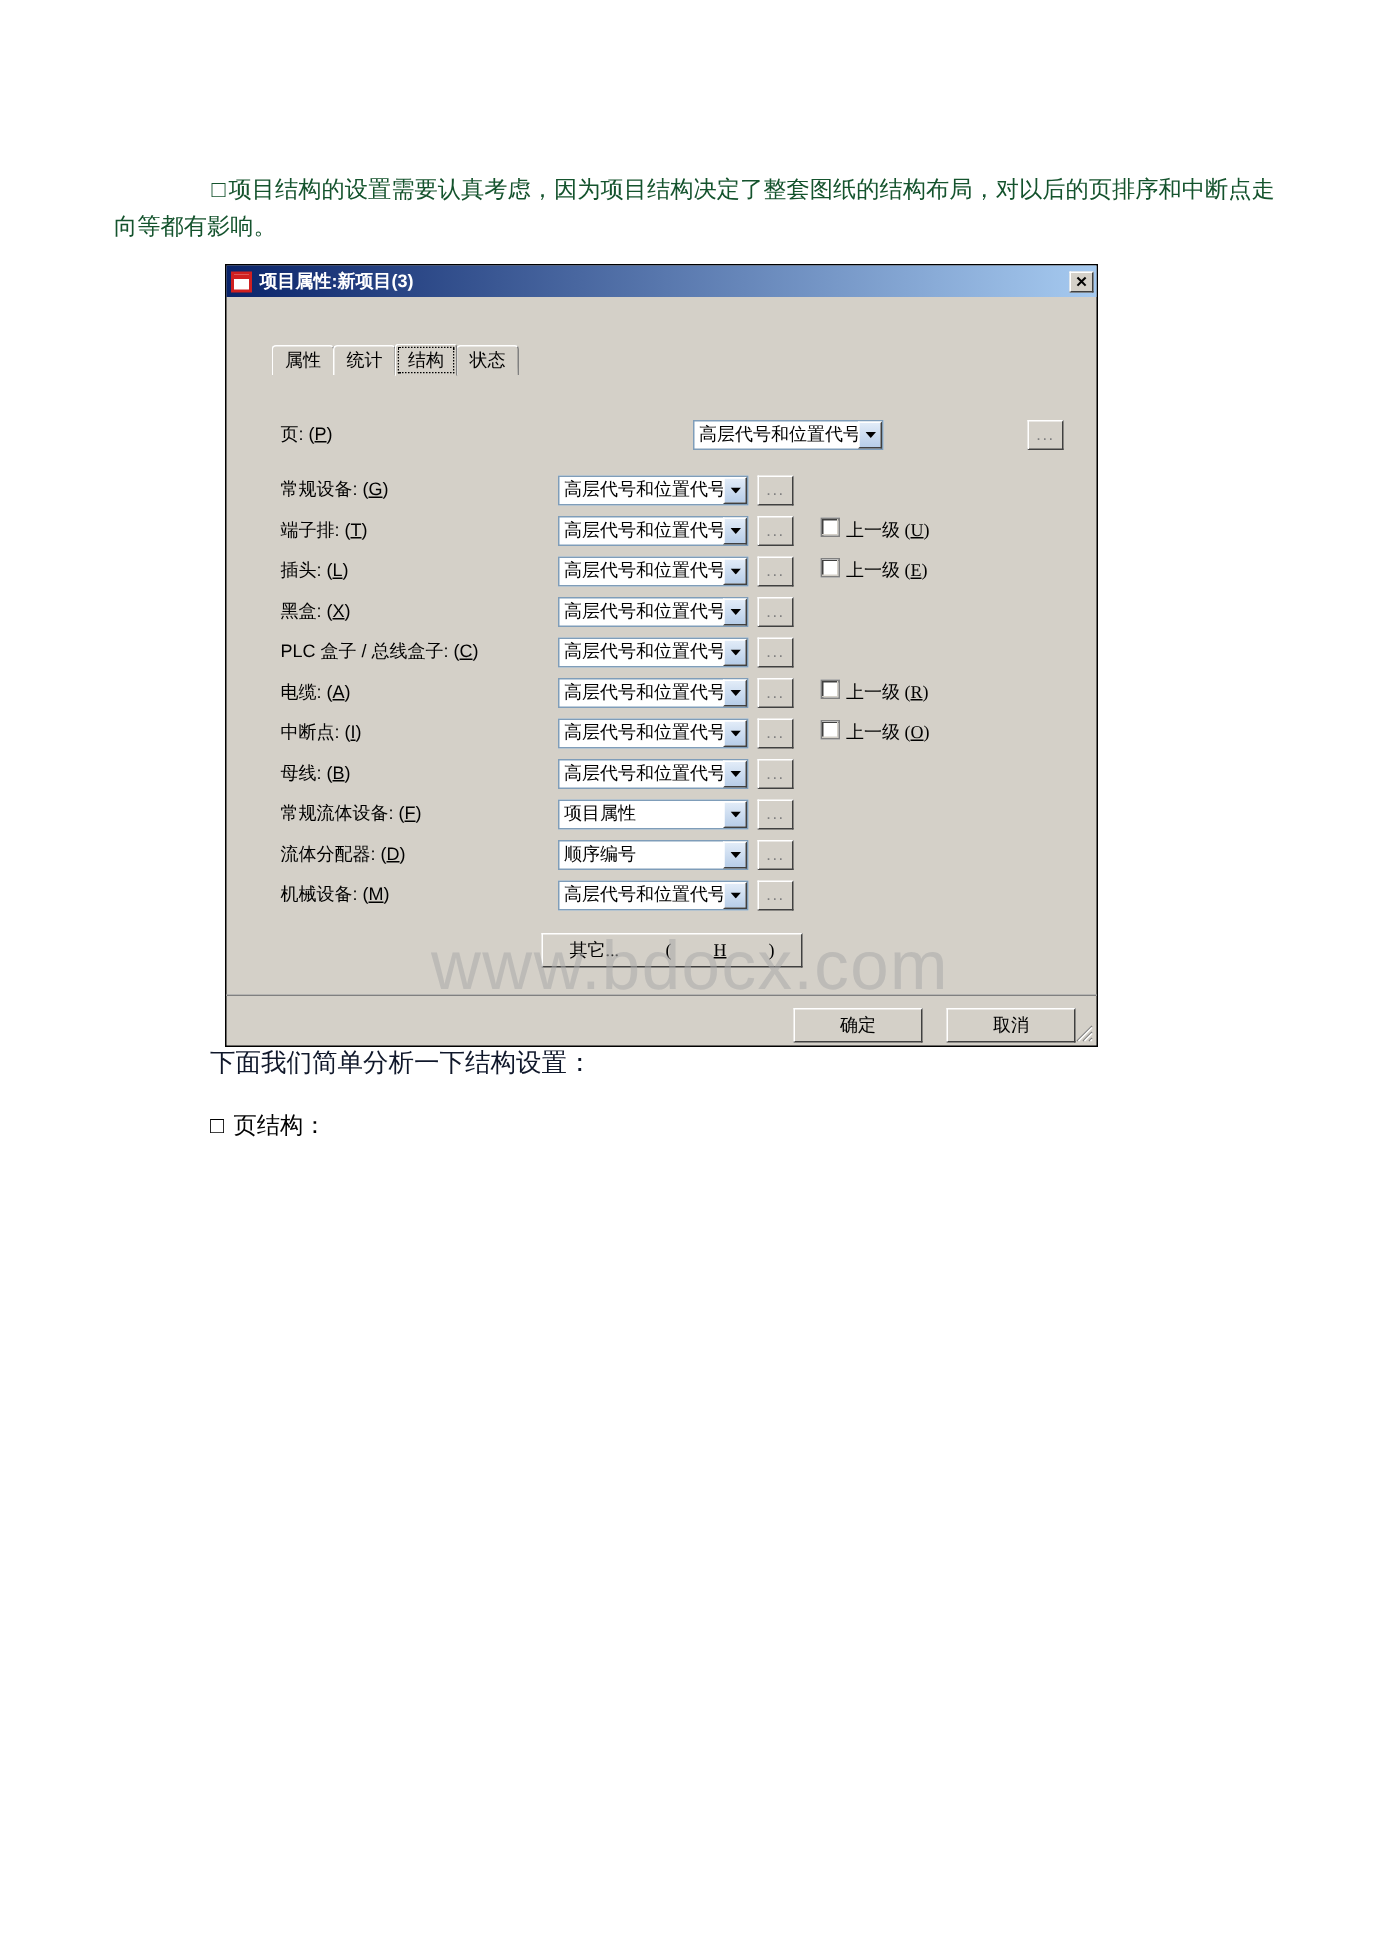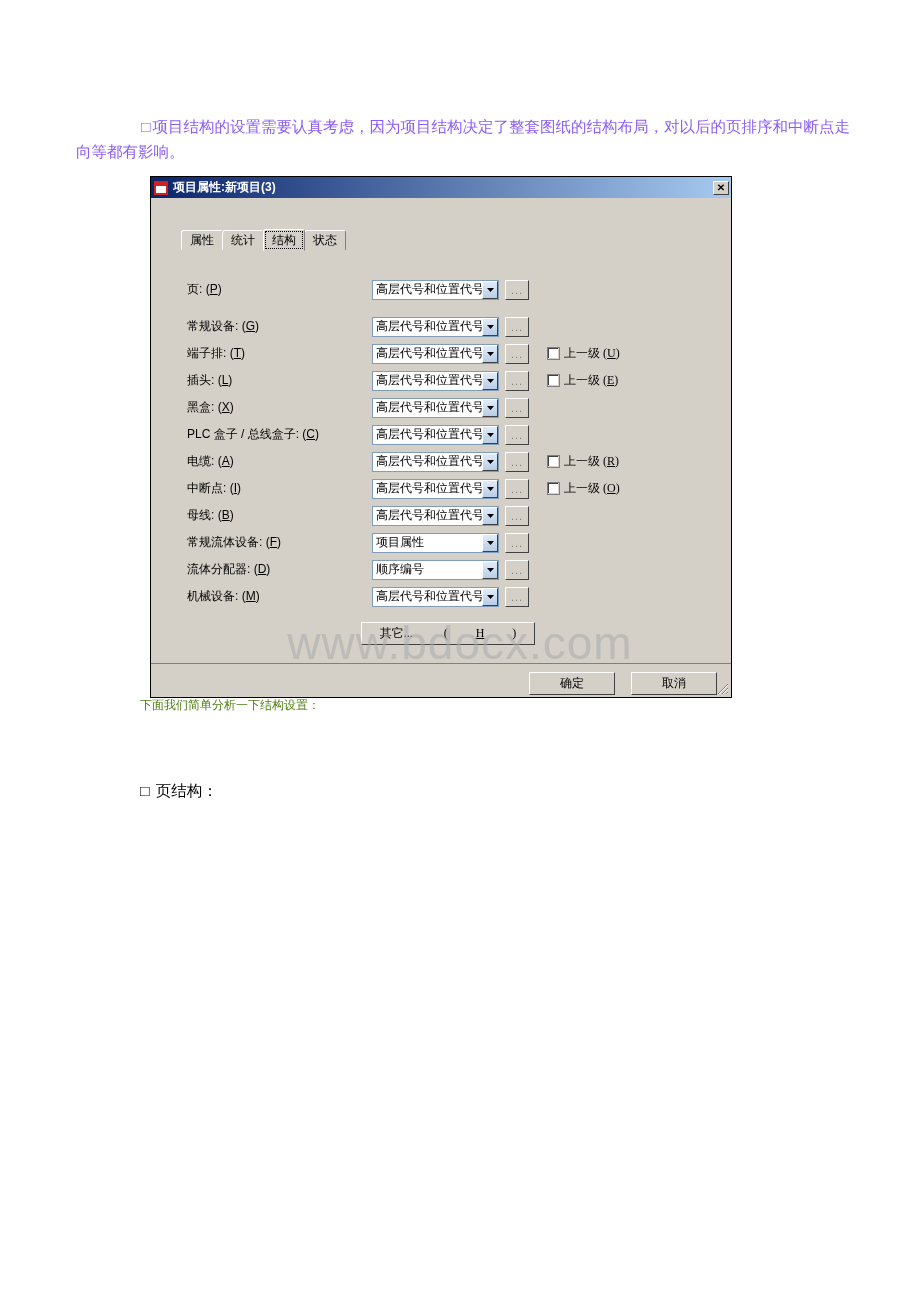--- a/index.html
+++ b/index.html
@@ -11,41 +11,40 @@
       height: 1302px;
       position: relative;
     }
     .doc-paragraph {
       position: absolute;
       left: 76px;
       top: 115px;
       width: 785px;
       font-size: 15.5px;
       line-height: 1.6;
-      color: #8b5cf6;
+      color: #14532d;
     }
     .doc-paragraph .bullet {
       font-family: Arial;
       margin-left: 65px;
       margin-right: 2px;
     }
     .doc-p2 {
       position: absolute;
       left: 140px;
       top: 697px;
-      font-size: 12px;
-      color: #4d7c0f;
+      font-size: 17px;
+      color: #0f172a;
     }
     .doc-p3 {
       position: absolute;
       left: 140px;
       top: 740px;
       font-size: 15.5px;
       color: #000;
-      margin-top: 41px;
     }
     .doc-p3 .bullet {
       font-family: Arial;
       margin-right: 2px;
     }
     .dialog {
       position: absolute;
       left: 150px;
       top: 176px;
       width: 582px;
@@ -125,21 +124,21 @@
     .form-area {
       padding-left: 6px;
       padding-right: 6px;
     }
     .row {
       display: flex;
       align-items: center;
       height: 27px;
       font-size: 12px;
     }
-    .row.first { margin-bottom: 10px; }
+    .row.first { margin-bottom: 10px; justify-content: space-between; }
     .row-label {
       width: 185px;
       font-family: SimSun, Arial;
     }
     .row-label .hotkey { text-decoration: underline; }
     .select-wrap {
       display: flex;
       align-items: center;
       width: 127px;
       height: 20px;
@@ -179,21 +178,20 @@
       display: flex;
       align-items: center;
       justify-content: center;
       font-size: 11px;
       letter-spacing: 1px;
       cursor: pointer;
       color: #808080;
     }
     .chk-area {
       display: flex;
-      align-items: center;
       margin-left: 18px;
     }
     .chk {
       width: 13px;
       height: 13px;
       border: 1px solid #808080;
       background: #fff;
       box-shadow: inset -1px -1px 0 #D4D0C8, inset 1px 1px 0 #404040;
       margin-right: 4px;
     }

